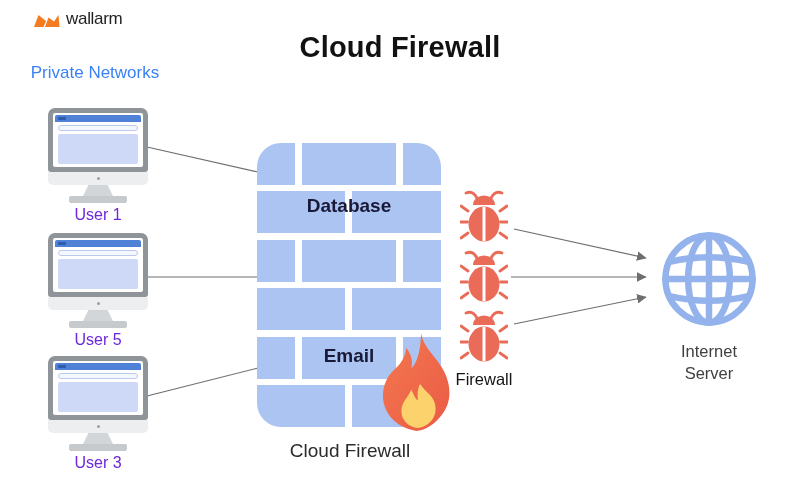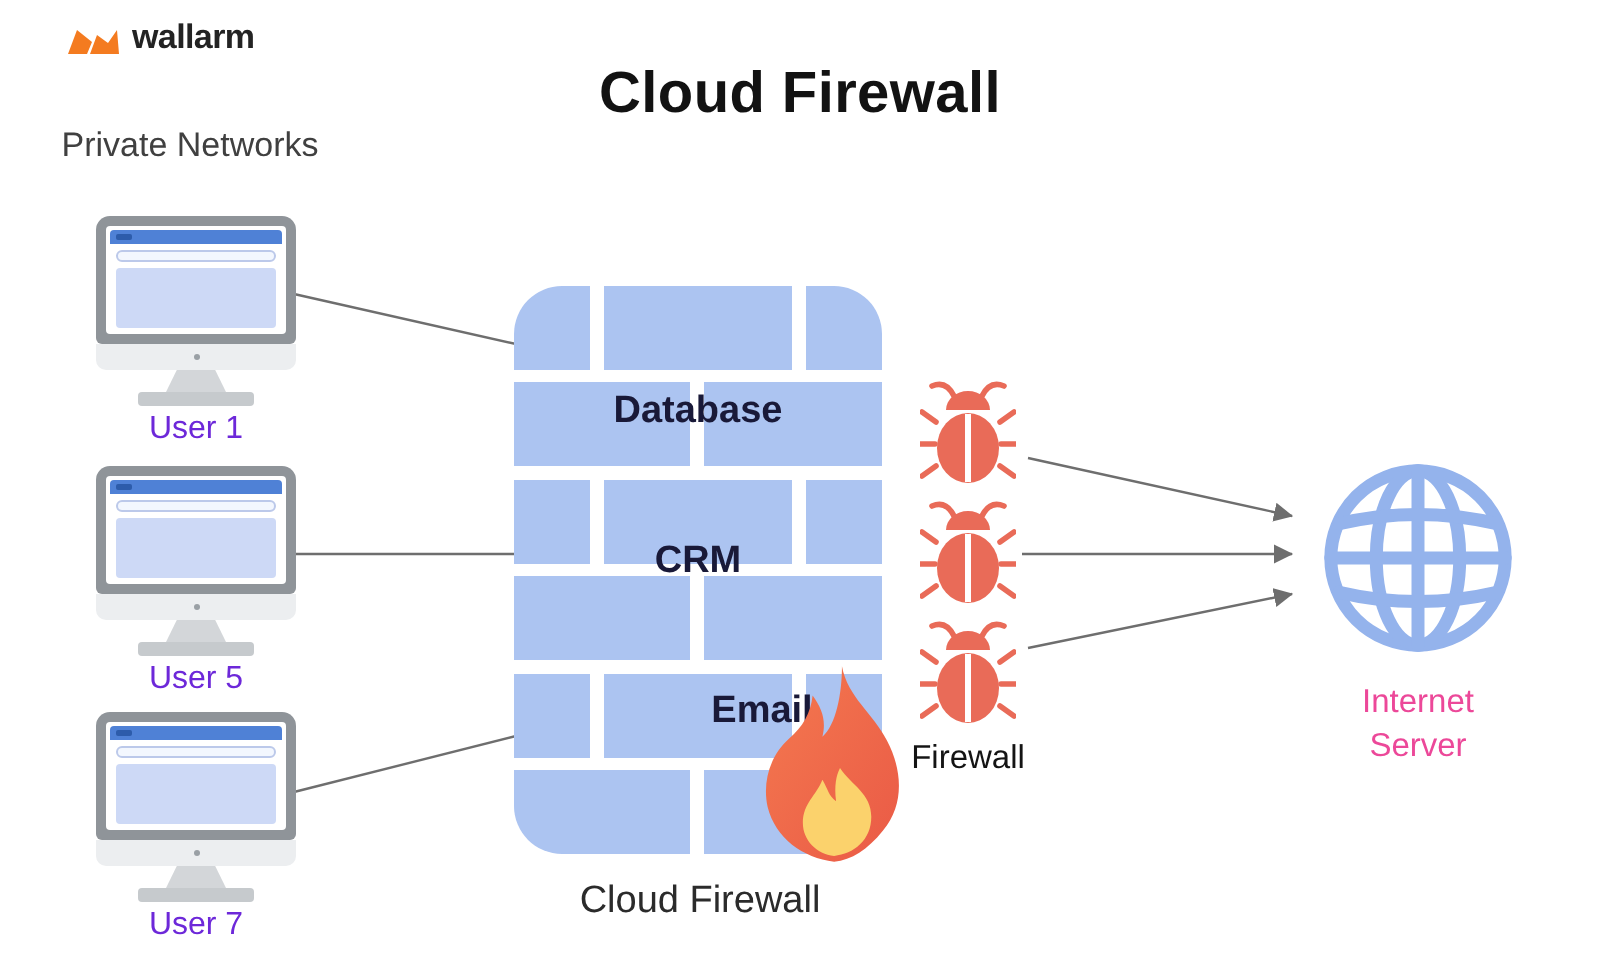--- a/index.html
+++ b/index.html
@@ -1,27 +1,27 @@
 <!DOCTYPE html>
 <html><head>
 <meta charset="utf-8">
 <style>
   html,body{margin:0;padding:0;}
   body{width:800px;height:480px;background:#ffffff;font-family:"Liberation Sans",sans-serif;overflow:hidden;}
   .stage{position:relative;width:800px;height:480px;background:#fff;}
 
   
   .logo{position:absolute;left:33px;top:9px;display:flex;align-items:center;gap:6px;}
-  .logo-text{font-size:17px;font-weight:700;color:#232323;letter-spacing:-0.3px;}
+  .logo-text{font-size:17px;font-weight:400;color:#232323;letter-spacing:-0.3px;}
   .title{position:absolute;left:0;top:31px;width:800px;text-align:center;
          font-size:29px;font-weight:700;color:#121212;letter-spacing:0.2px;}
 
   
   .group-label{position:absolute;left:30px;top:62px;width:130px;text-align:center;
-               font-size:17px;color:#404040;line-height:21px;}
+               font-size:17px;color:#3b82f6;line-height:21px;}
 
   .monitor{position:absolute;left:48px;width:100px;}
   .mon-frame{height:64px;background:#8f9499;border-radius:7px 7px 3px 3px;padding:5px;box-sizing:border-box;}
   .mon-screen{background:#ffffff;height:100%;border-radius:2px;padding:2px;box-sizing:border-box;}
   .mon-bar{height:7px;background:#4f81d6;border-radius:2px 2px 0 0;position:relative;}
   .mon-bar::before{content:"";position:absolute;left:3px;top:2px;width:8px;height:3px;background:#2d5cab;border-radius:1px;}
   .mon-addr{margin:3px 3px 0 3px;height:6px;background:#f3f7fe;border:1px solid #bcc9ea;border-radius:3px;box-sizing:border-box;}
   .mon-content{margin:3px 3px 0 3px;height:30px;background:#cdd9f6;border-radius:2px;}
   .mon-chin{height:13px;background:#eceef0;border-radius:0 0 5px 5px;display:flex;align-items:center;justify-content:center;}
   .mon-chin::after{content:"";width:3px;height:3px;border-radius:50%;background:#9aa0a5;}
@@ -33,37 +33,37 @@
   .wall{position:absolute;left:257px;top:143px;width:184px;height:284px;
         display:flex;flex-direction:column;justify-content:space-between;}
   .brow{display:flex;gap:7px;height:42px;}
   .brick{background:#acc4f1;flex:0 0 auto;}
   .brick.grow{flex:1 1 auto;}
   .w38{width:38px;} .w88{width:88px;}
   .r-tl{border-top-left-radius:24px;} .r-tr{border-top-right-radius:24px;}
   .r-bl{border-bottom-left-radius:24px;} .r-br{border-bottom-right-radius:24px;}
   .wall-label{position:absolute;left:0;width:100%;text-align:center;
               font-size:19px;font-weight:700;color:#191938;}
-  .wl-0{top:52px;} .wl-1{top:127px;} .wl-2{top:202px;margin-left:32px;}
+  .wl-0{top:52px;} .wl-1{top:127px;} .wl-2{top:202px;}
   .wall-caption{position:absolute;left:257px;top:440px;width:186px;text-align:center;
                 font-size:19px;color:#2b2b2b;}
 
   
   .bug{position:absolute;left:460px;width:48px;height:54px;color:#e96b58;}
   .bug-0{top:189px;} .bug-1{top:249px;} .bug-2{top:309px;}
   .attackers-label{position:absolute;left:434px;top:370px;width:100px;text-align:center;
                    font-size:16.5px;color:#141414;}
 
   
   .flame{position:absolute;left:376px;top:331px;width:88px;height:104px;z-index:3;}
 
   
   .globe{position:absolute;left:658px;top:228px;width:102px;height:102px;}
   .internet-label{position:absolute;left:664px;top:340px;width:90px;text-align:center;
-                  font-size:16.5px;color:#ec4899;line-height:22px;}
+                  font-size:16.5px;color:#404040;line-height:22px;}
 
   
   .wires{position:absolute;left:0;top:0;width:800px;height:480px;z-index:0;}
   .monitor,.wall,.bug,.globe{z-index:1;}
 </style>
 </head>
 <body>
 
 <div class="stage">
 
@@ -129,21 +129,21 @@
     <div class="mon-frame">
       <div class="mon-screen">
         <div class="mon-bar"></div>
         <div class="mon-addr"></div>
         <div class="mon-content"></div>
       </div>
     </div>
     <div class="mon-chin"></div>
     <div class="mon-neck"></div>
     <div class="mon-base"></div>
-    <div class="mon-label">User 7</div>
+    <div class="mon-label">User 3</div>
   </div>
 
   <div class="wall">
     <div class="brow">
       <div class="brick w38 r-tl"></div>
       <div class="brick grow"></div>
       <div class="brick w38 r-tr"></div>
     </div>
     <div class="brow">
       <div class="brick w88"></div>
@@ -161,21 +161,20 @@
     <div class="brow">
       <div class="brick w38"></div>
       <div class="brick grow"></div>
       <div class="brick w38"></div>
     </div>
     <div class="brow">
       <div class="brick w88 r-bl"></div>
       <div class="brick grow r-br"></div>
     </div>
     <div class="wall-label wl-0">Database</div>
-    <div class="wall-label wl-1">CRM</div>
     <div class="wall-label wl-2">Email</div>
   </div>
   <div class="wall-caption">Cloud Firewall</div>
 
   <svg class="flame" viewBox="0 0 90 106">
     <defs>
       <linearGradient id="fg" x1="0" y1="0" x2="1" y2="1">
         <stop offset="0" stop-color="#f4794f"></stop>
         <stop offset="1" stop-color="#ea5a46"></stop>
       </linearGradient>

